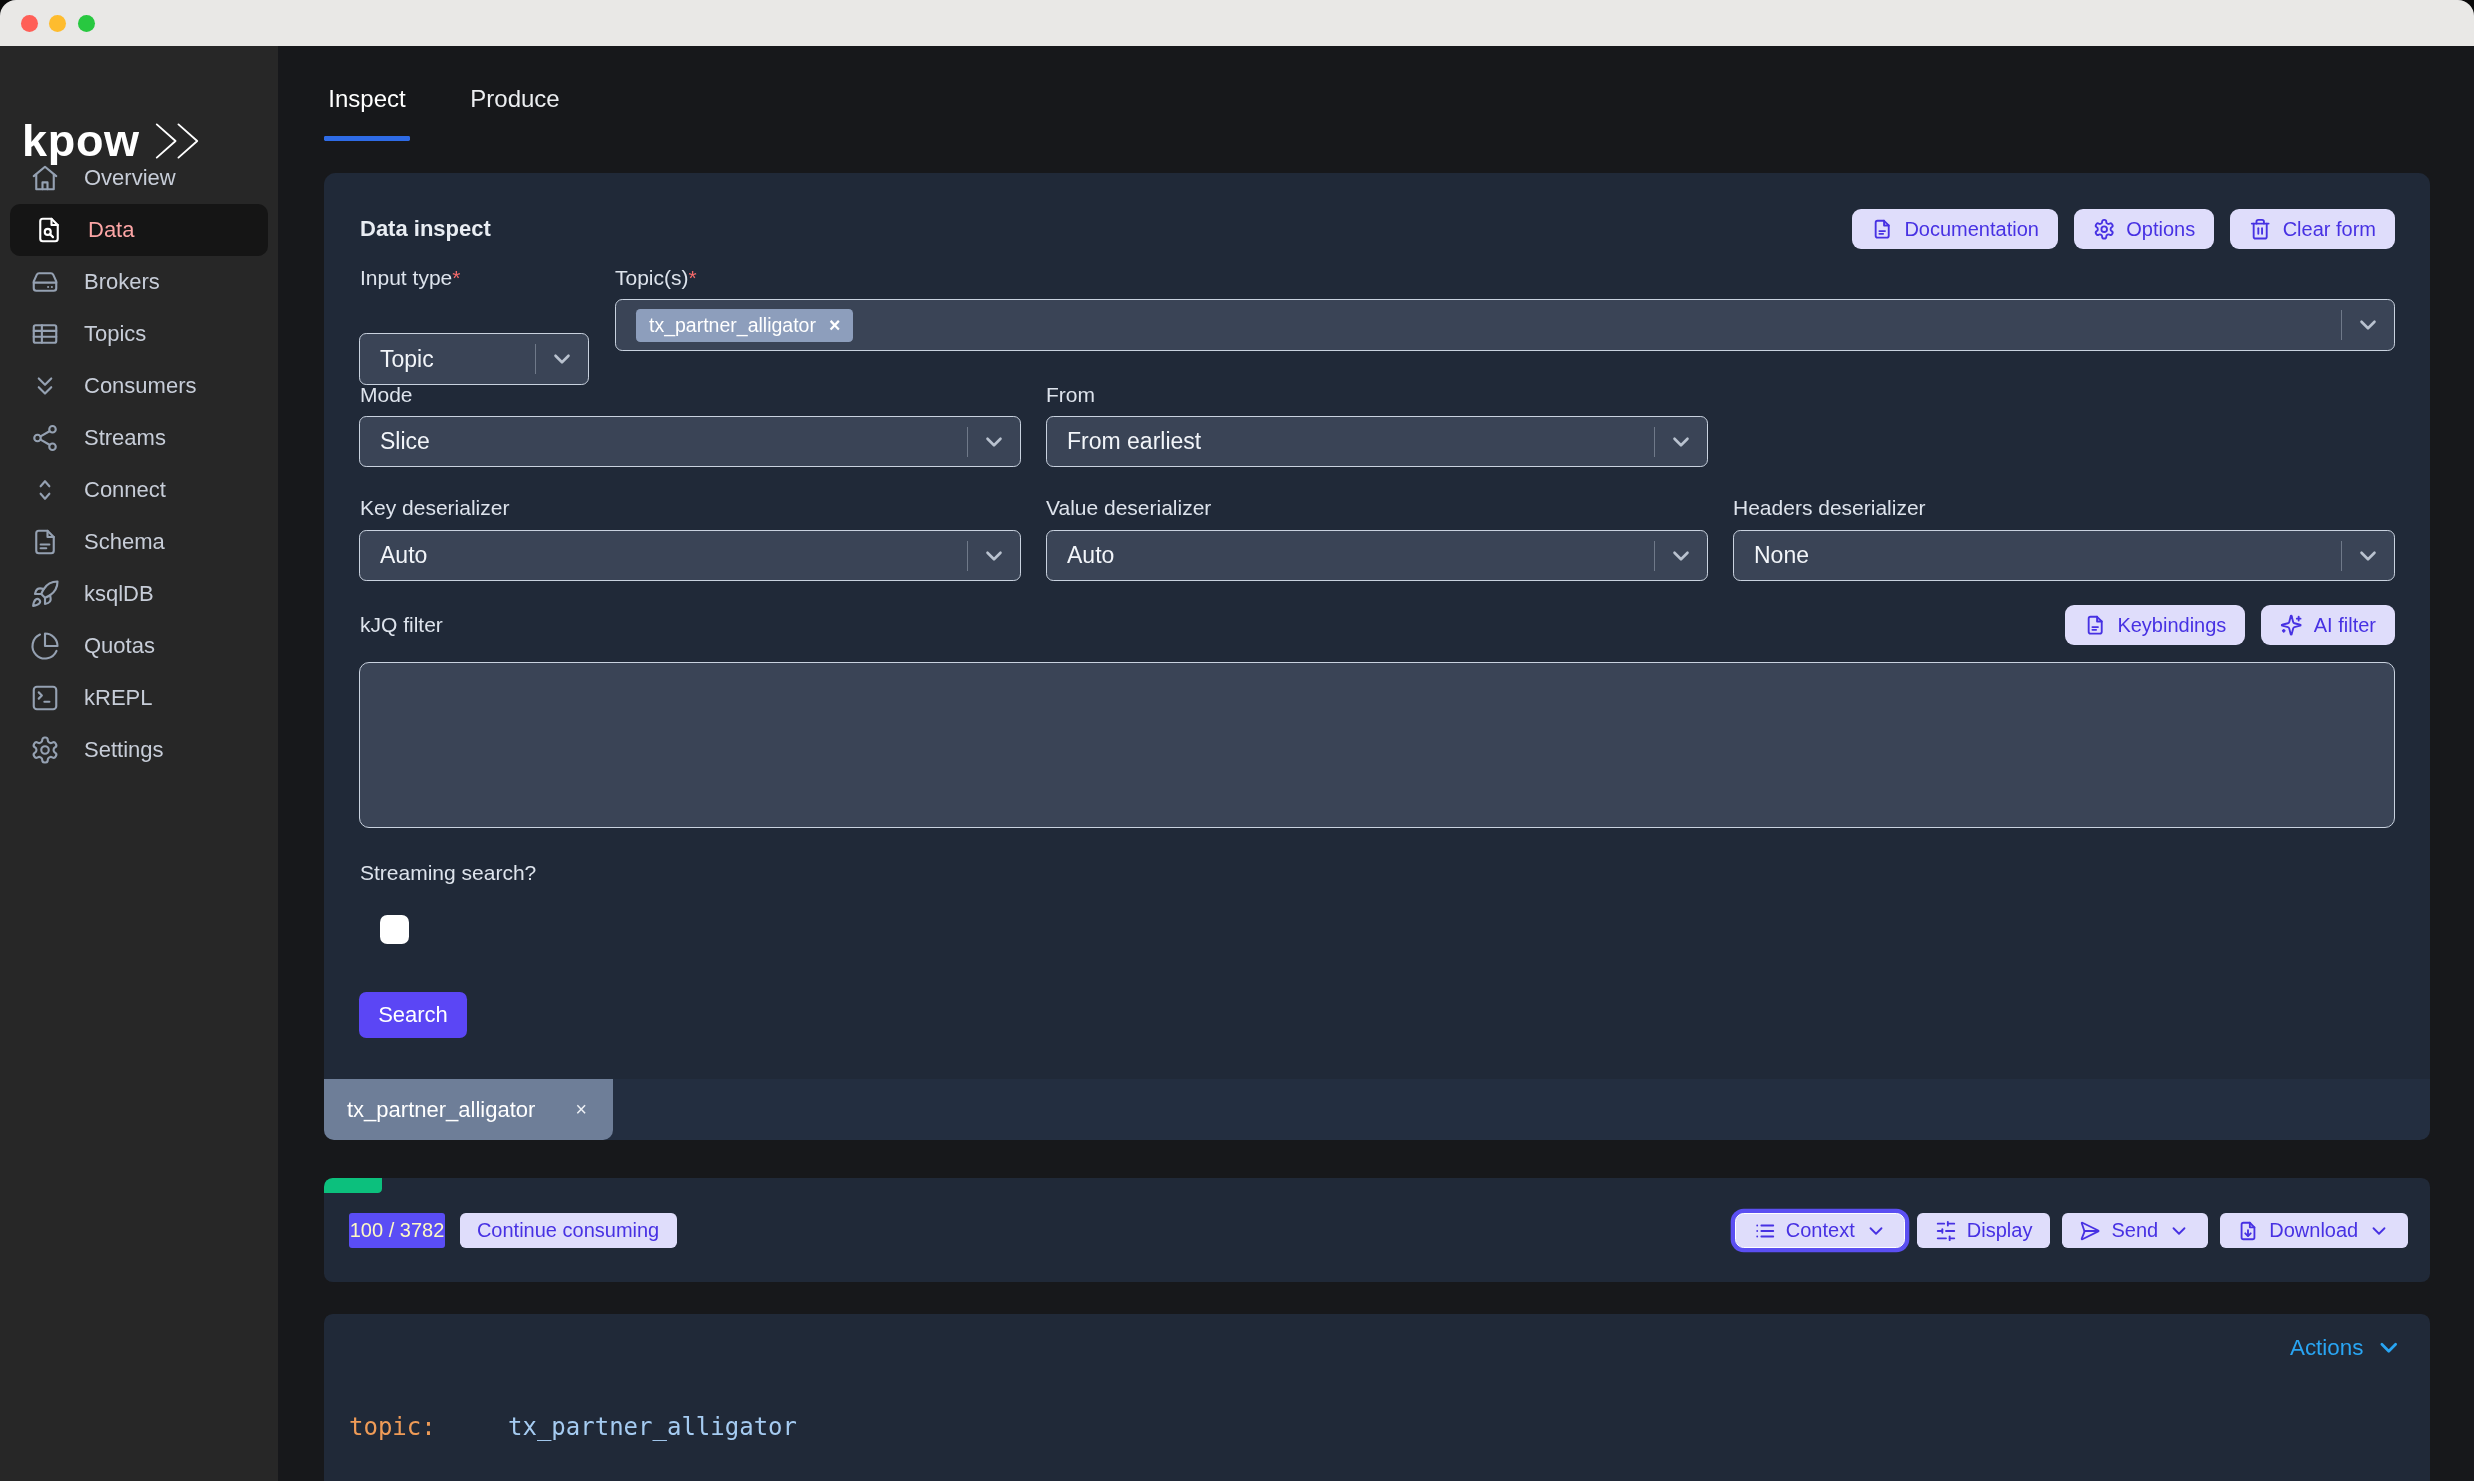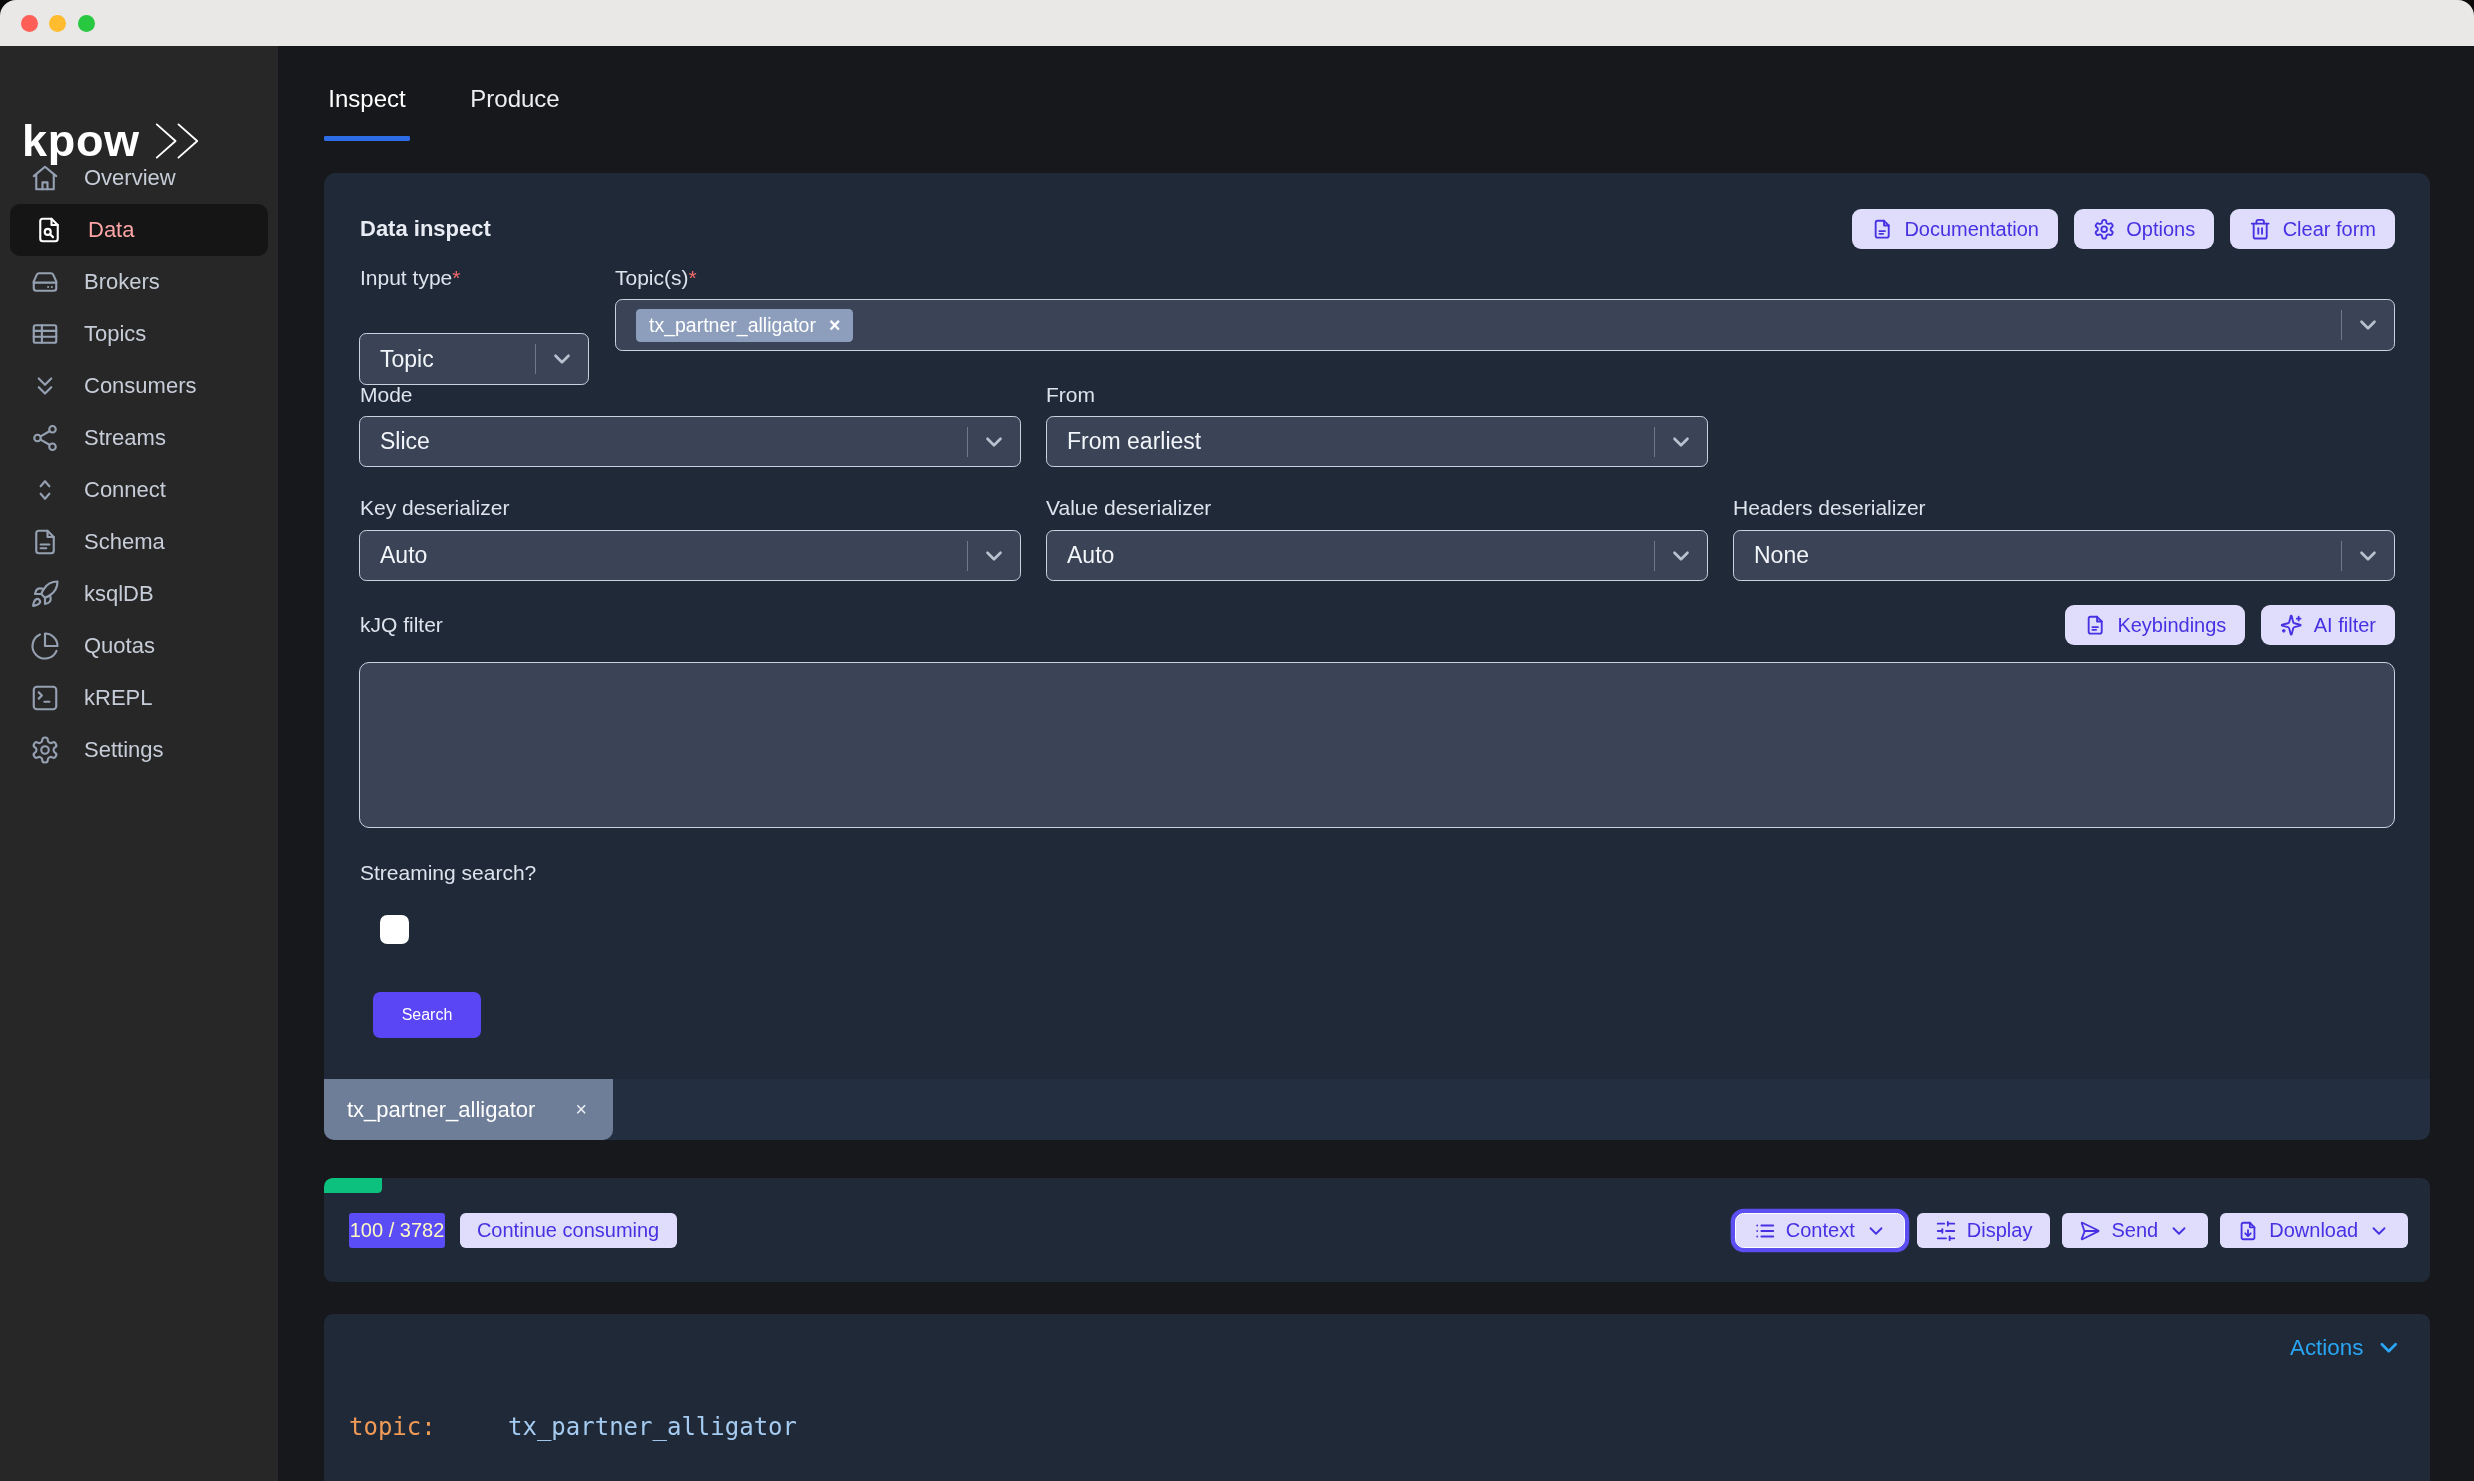--- a/index.html
+++ b/index.html
@@ -57,22 +57,22 @@
 
   .btn-light { background:#dfddfb; color:#4731e3; font-size:20px; height:40px; border-radius:9px;
                display:inline-flex; align-items:center; gap:11px; padding:0 19px; cursor:pointer; white-space:nowrap; }
   .btn-light svg { width:22.4px; height:22.4px; fill:none; stroke:#4731e3; stroke-width:2;
                    stroke-linecap:round; stroke-linejoin:round; }
   .btn-row { position:absolute; display:flex; gap:16px; }
 
   .checkbox { position:absolute; left:56px; top:742px; width:29px; height:29px; background:#ffffff;
               border-radius:7.2px; cursor:pointer; }
   .btn-search { position:absolute; left:35px; top:819px; width:108px; height:46px; background:#5b46f5;
-                color:#ffffff; font-size:16px; border-radius:7.2px; display:flex; align-items:center;
-                justify-content:center; cursor:pointer;margin-left:14px; }
+                color:#ffffff; font-size:22px; border-radius:7.2px; display:flex; align-items:center;
+                justify-content:center; cursor:pointer; }
 
   .res-tab { position:absolute; left:0; top:0; width:289px; height:61px; background:#6e7e98;
              border-radius:0 0 10px 10px; display:flex; align-items:center; color:#ffffff;
              font-size:22px; cursor:pointer; }
   .res-tab .lbl { margin-left:23px; }
   .res-tab .x { margin-left:auto; margin-right:26px; font-size:19.5px; color:#eef1f6; cursor:pointer; }
 
   .progress-fill { position:absolute; left:0; top:0; width:58px; height:14.5px; background:#0cc07d;
                    border-radius:8.7px 0 4.3px 0; }
   .tool-row { position:absolute; left:25px; right:22.4px; top:35px; height:35px; display:flex; align-items:center; }

